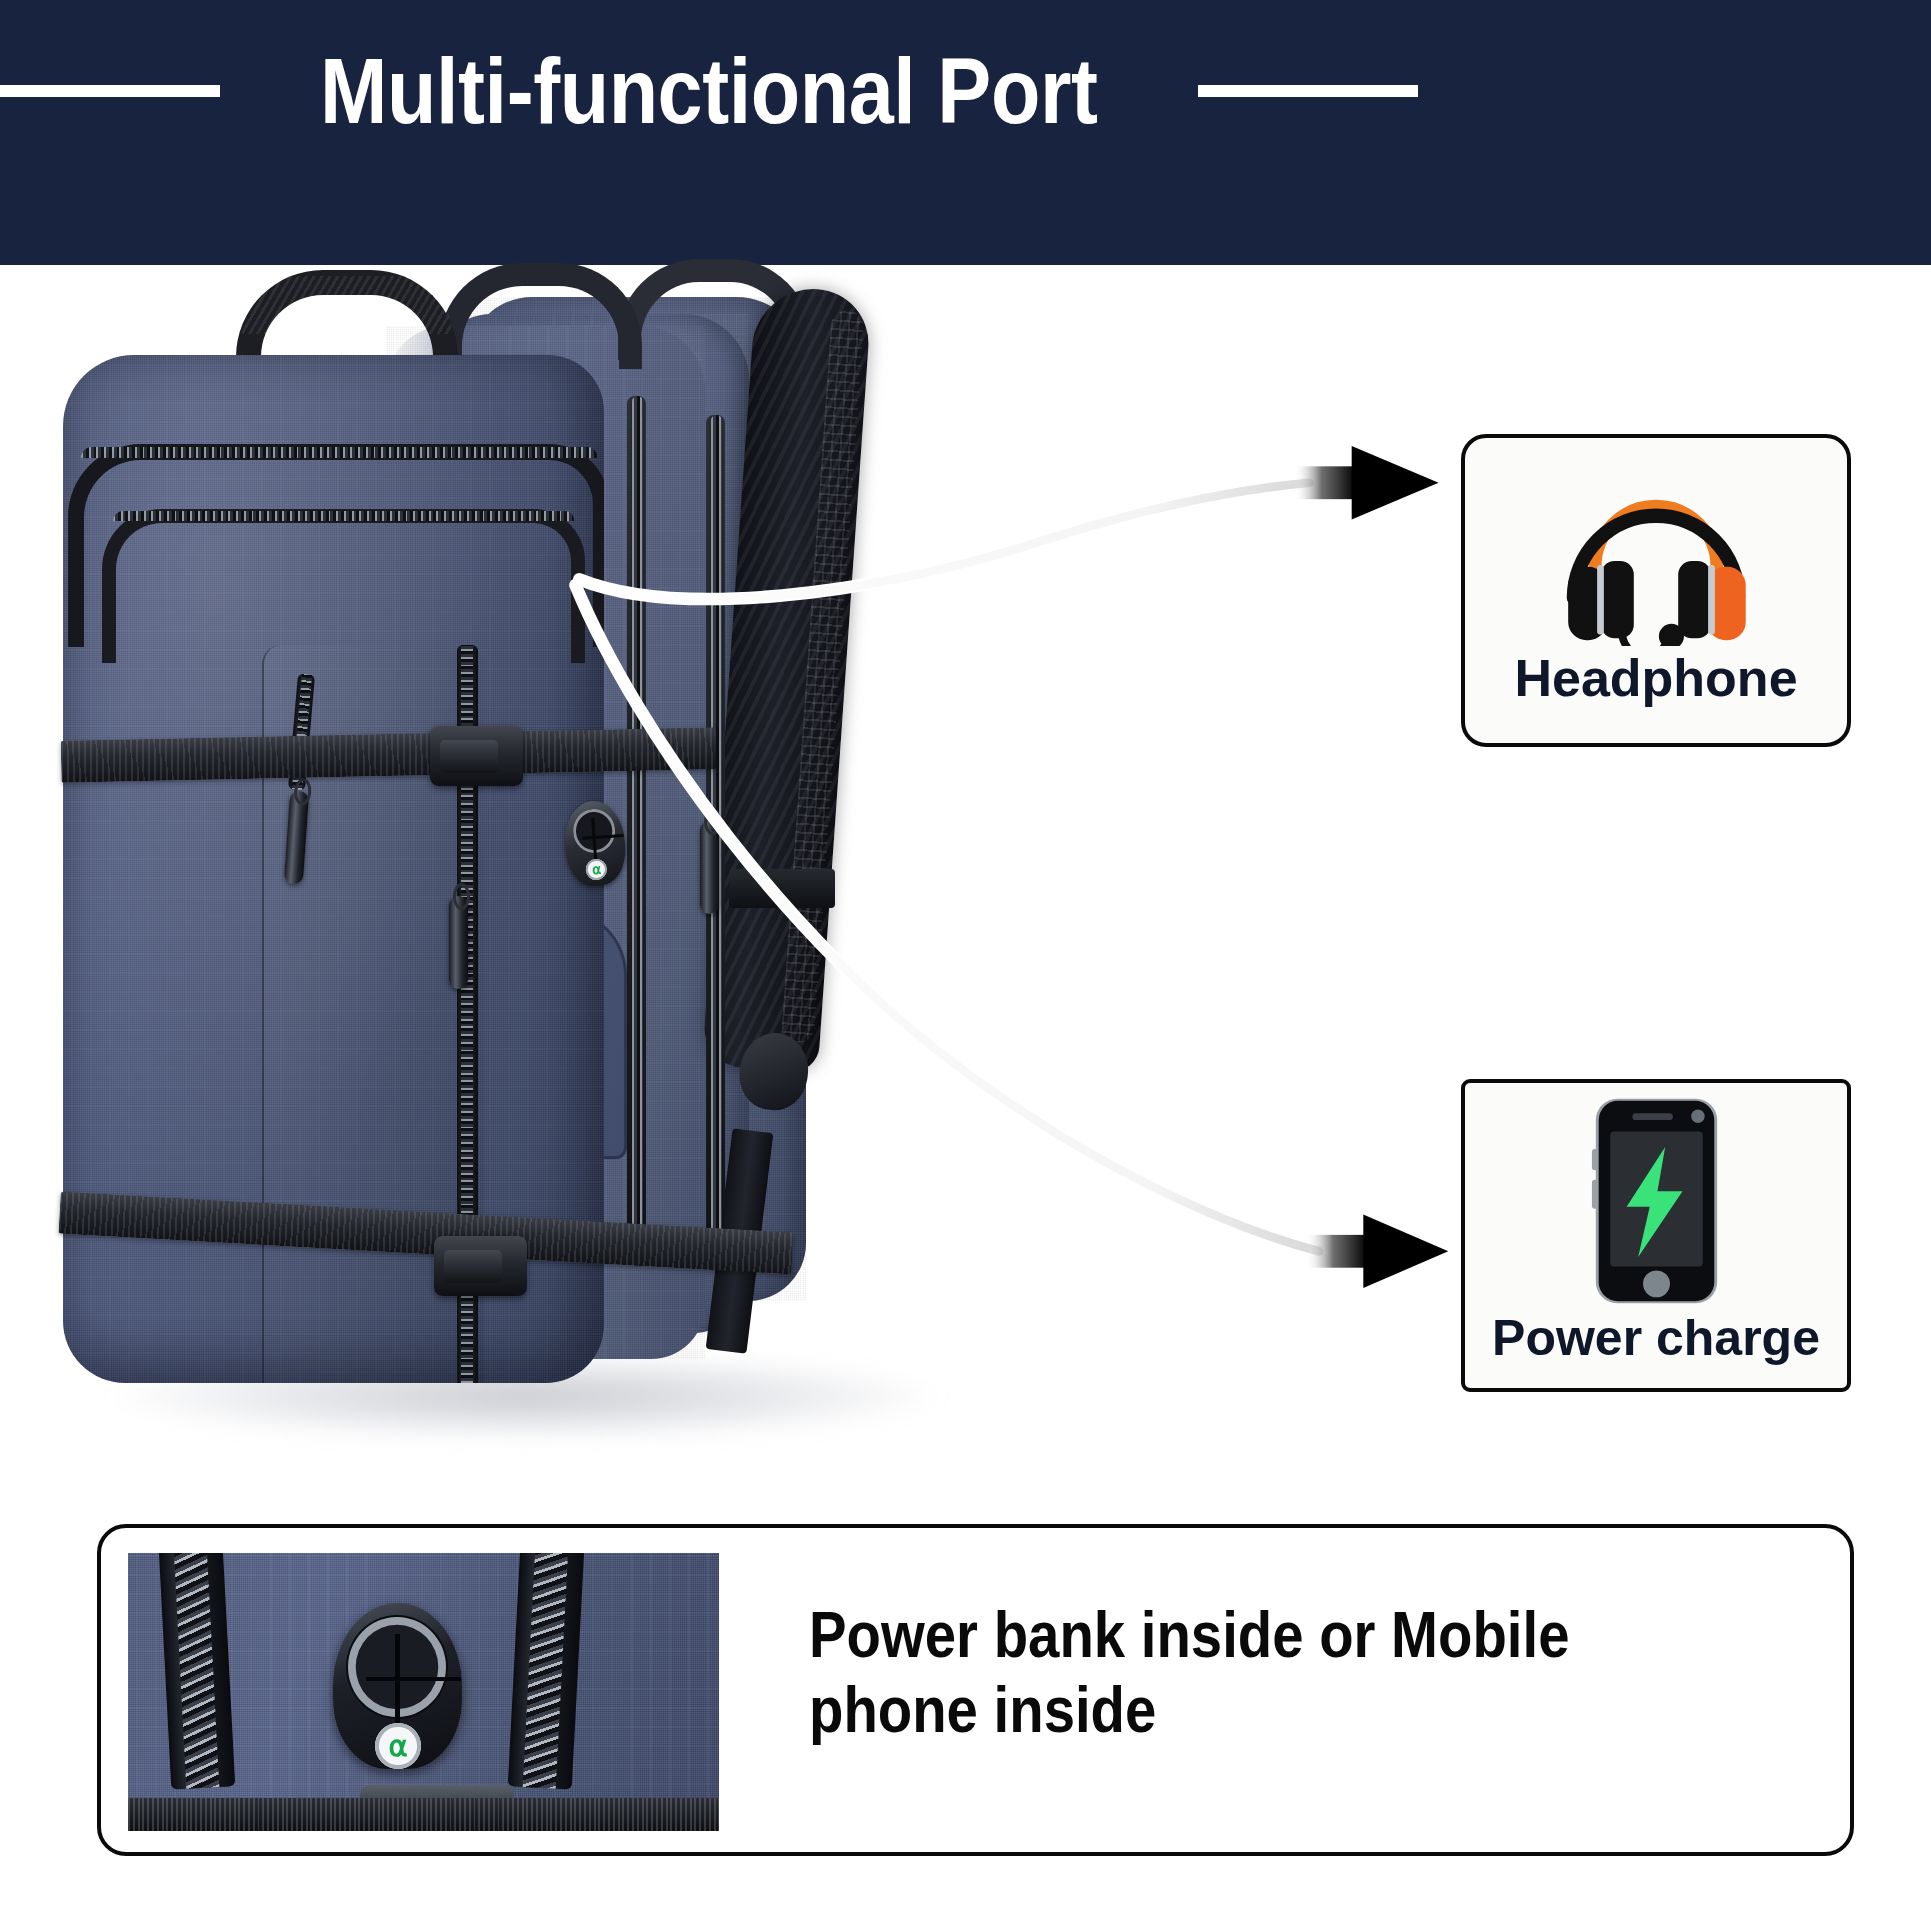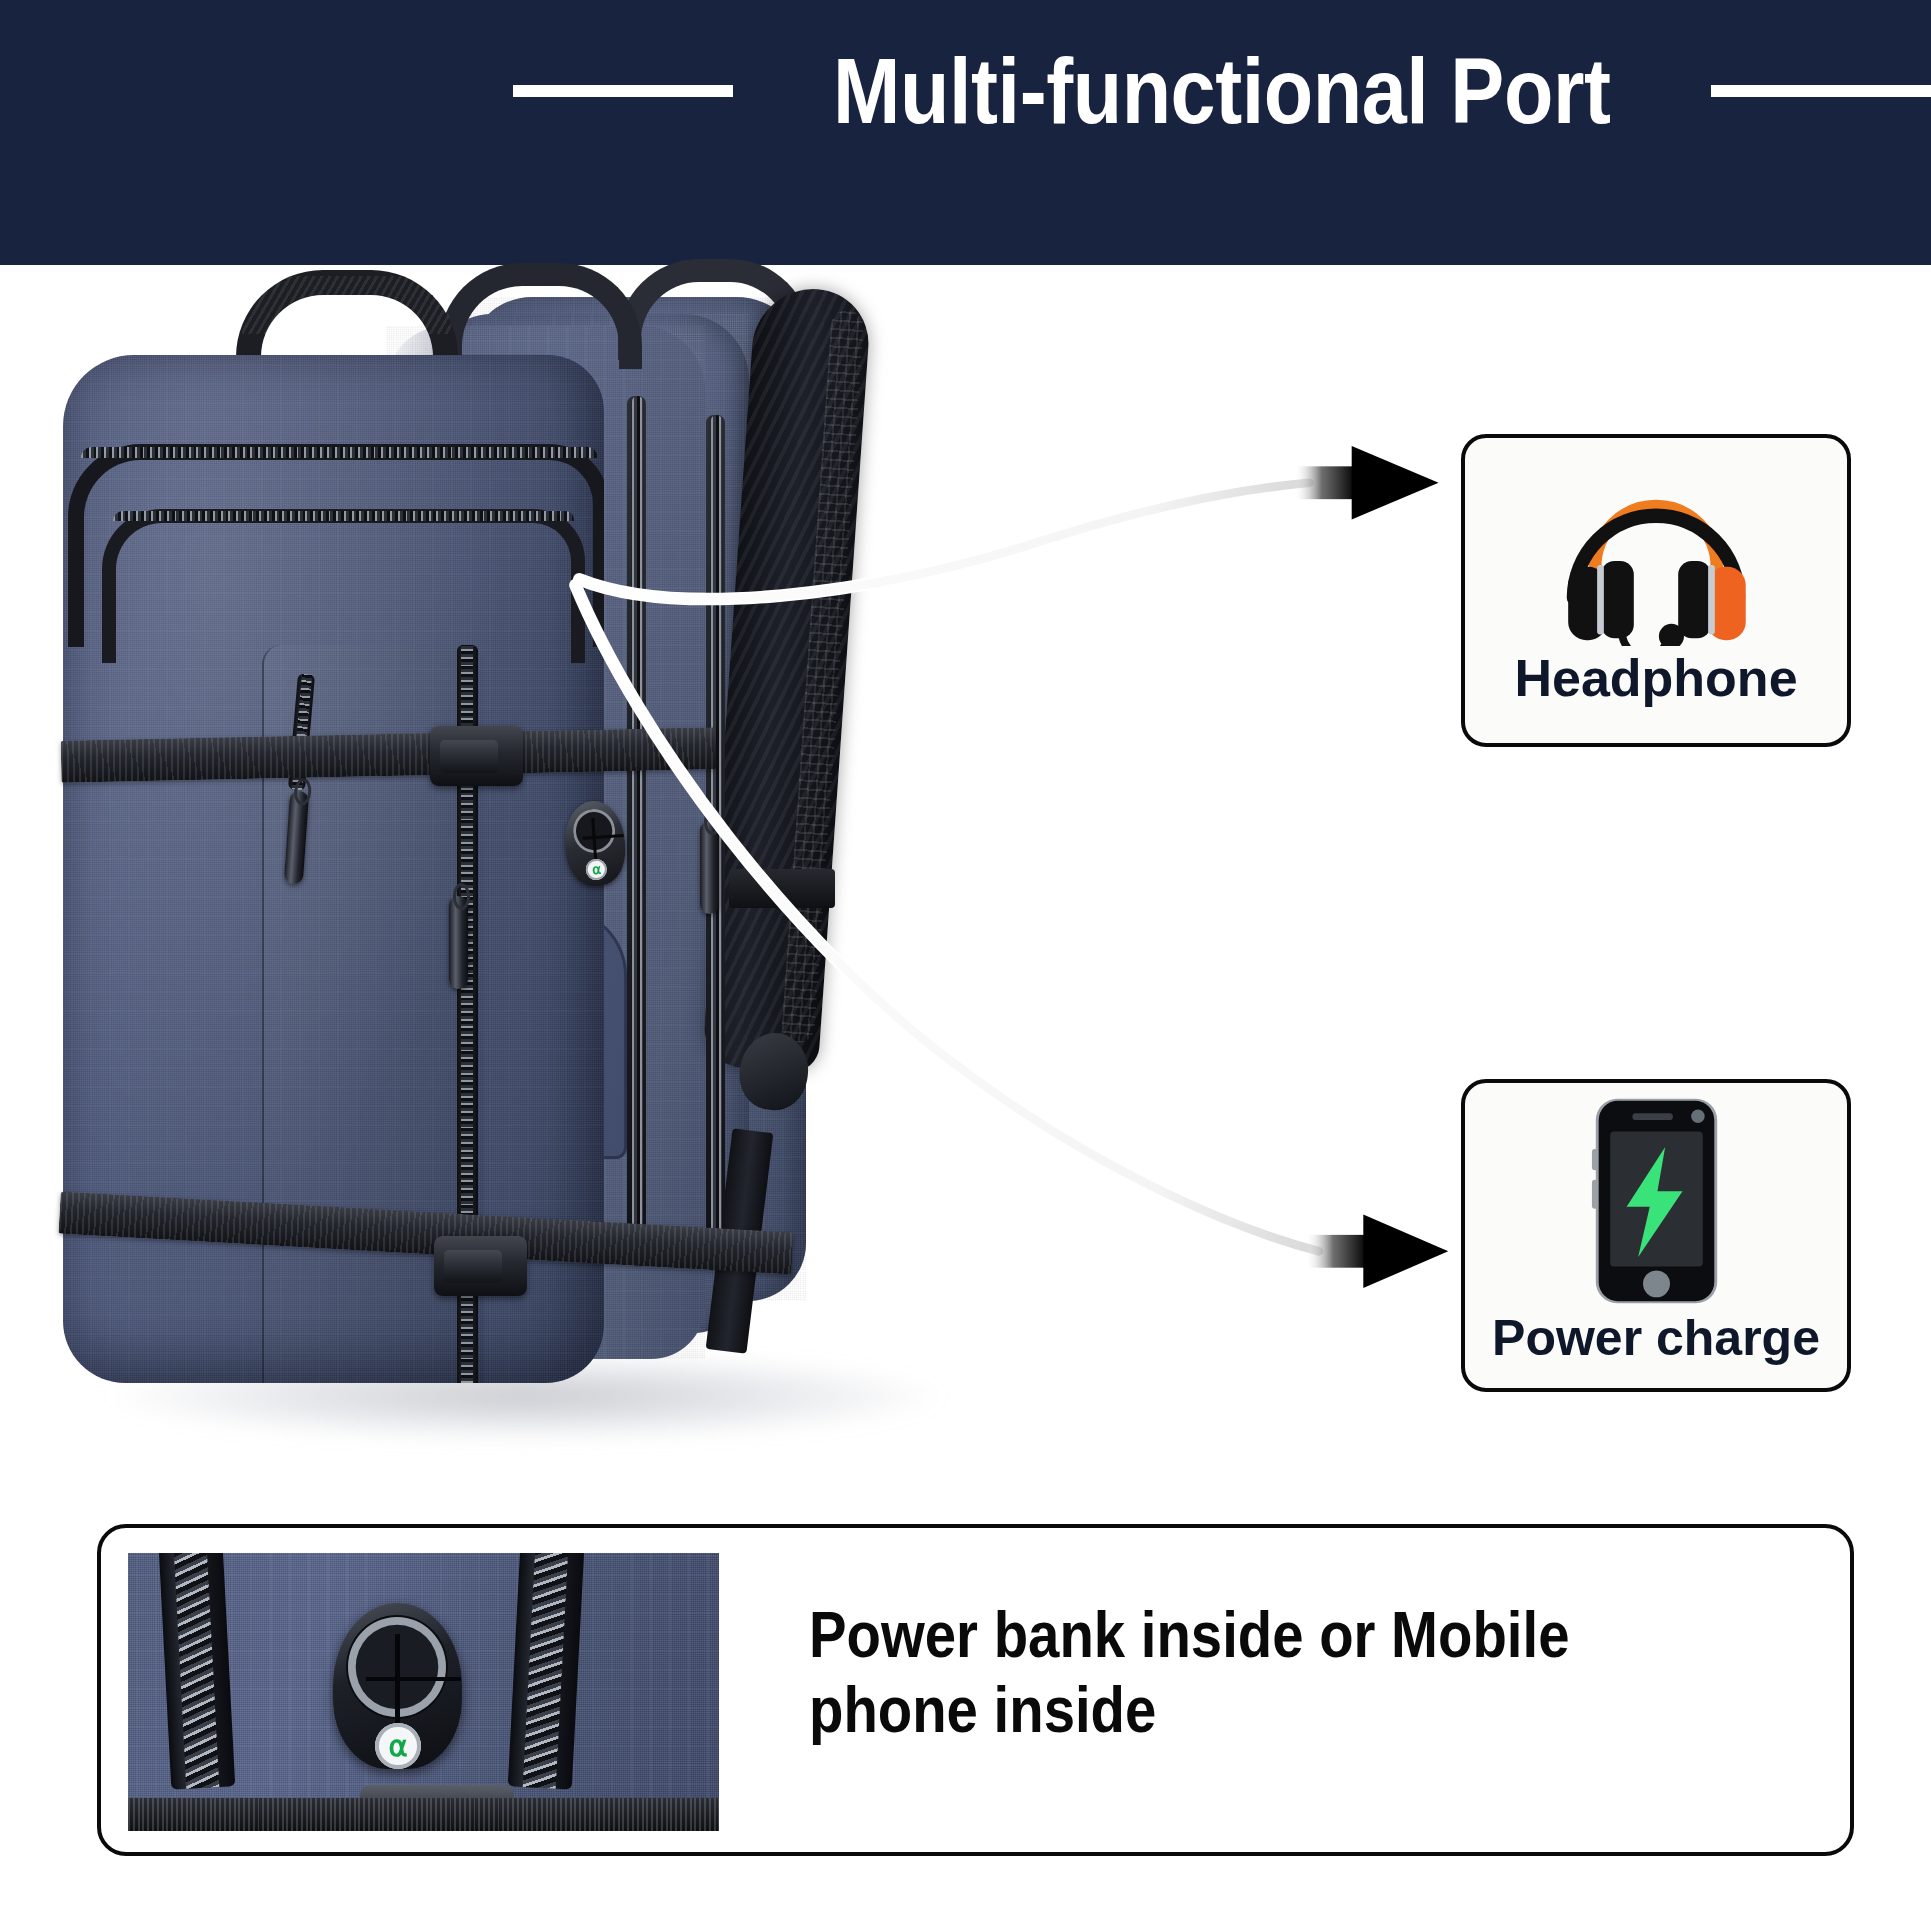--- a/index.html
+++ b/index.html
@@ -27,21 +27,21 @@
     height: 265px;
     background: #182340;
   }
   .banner-title-row {
     position: absolute;
     left: 0; top: 33px;
     width: 1931px;
     height: 116px;
     display: flex;
     align-items: center;
-    justify-content: flex-end;
+    justify-content: flex-start;
     gap: 42px;
   }
   .banner-dash {
     width: 220px;
     height: 12.6px;
     background: #ffffff;
     flex: none;
   }
   .banner-title {
     color: #ffffff;
@@ -410,21 +410,21 @@
   .callout-label {
     font-weight: bold;
     color: #0f172a;
     font-size: 52px;
     line-height: 56px;
     white-space: nowrap;
     text-align: center;
   }
 
   #callout-headphone { left: 1461px; top: 434px; width: 390px; height: 313px; }
-  #callout-power     { left: 1461px; top: 1079px; width: 390px; height: 313px; }
+  #callout-power     { left: 1461px; top: 1079px; width: 390px; height: 313px; border-radius: 9px; }
 
   .hp-icon-wrap { position: relative; width: 222px; height: 193px; margin-top: 15.4px; }
   .pw-icon-wrap { position: relative; width: 145px; height: 212px; margin-top: 11.6px; }
 
   #callout-headphone .callout-label { margin-top: 3.9px; }
   #callout-power .callout-label { margin-top: 3.9px; font-size: 50px; }
 
   
   #bottom-box {
     position: absolute;

